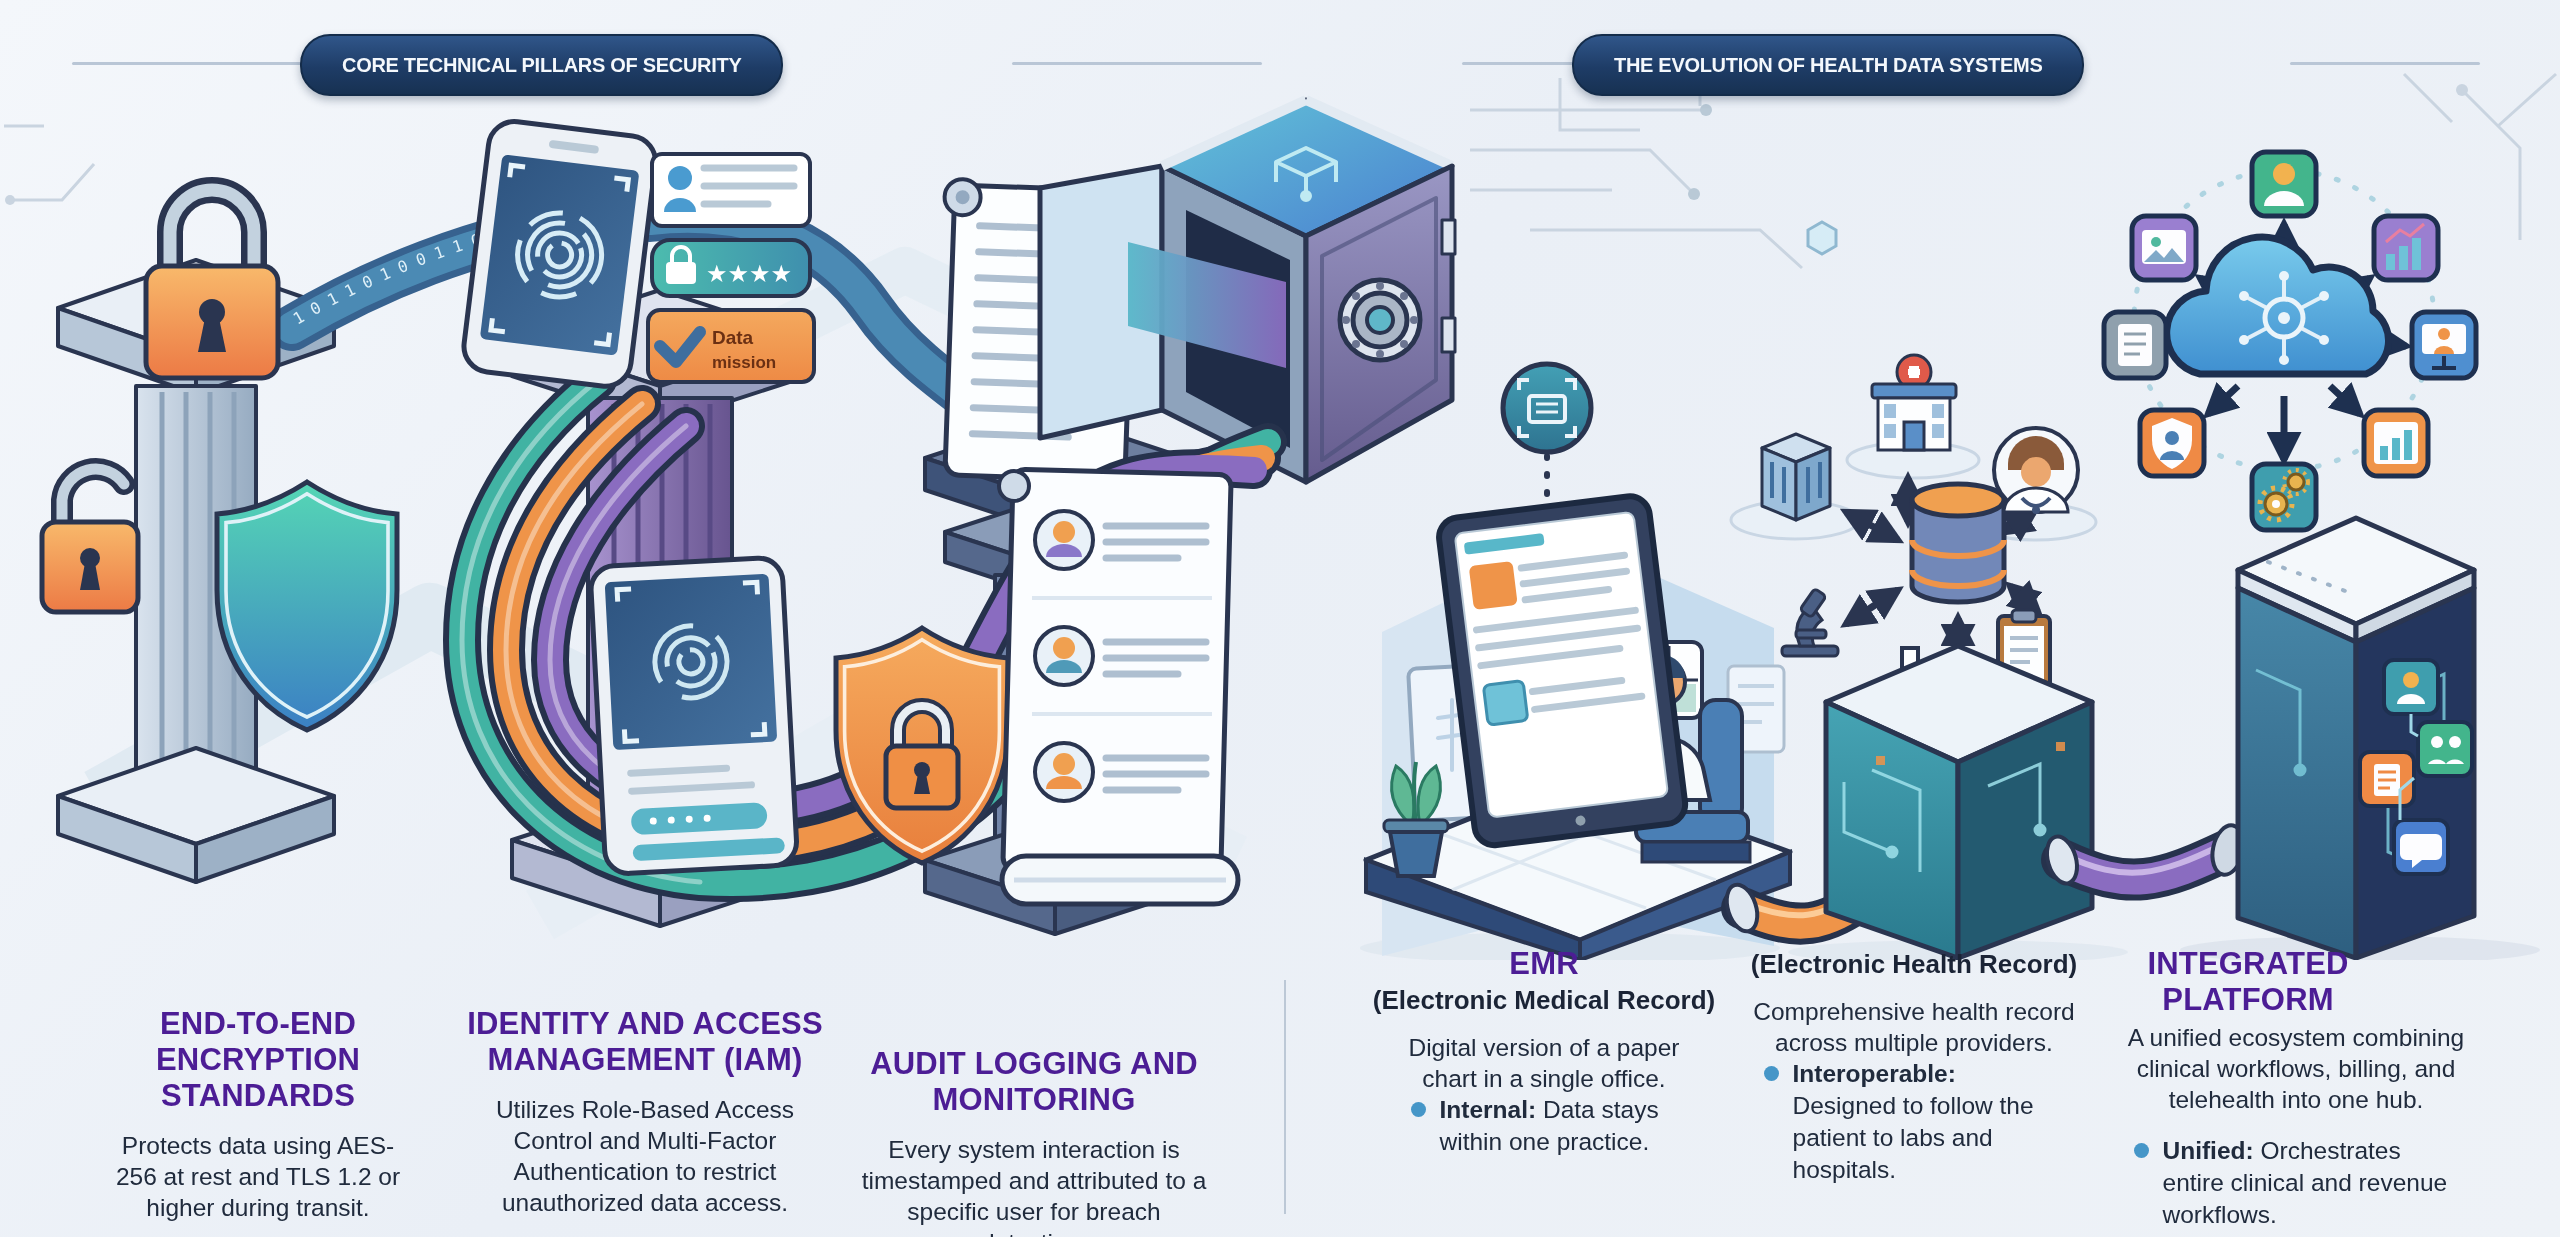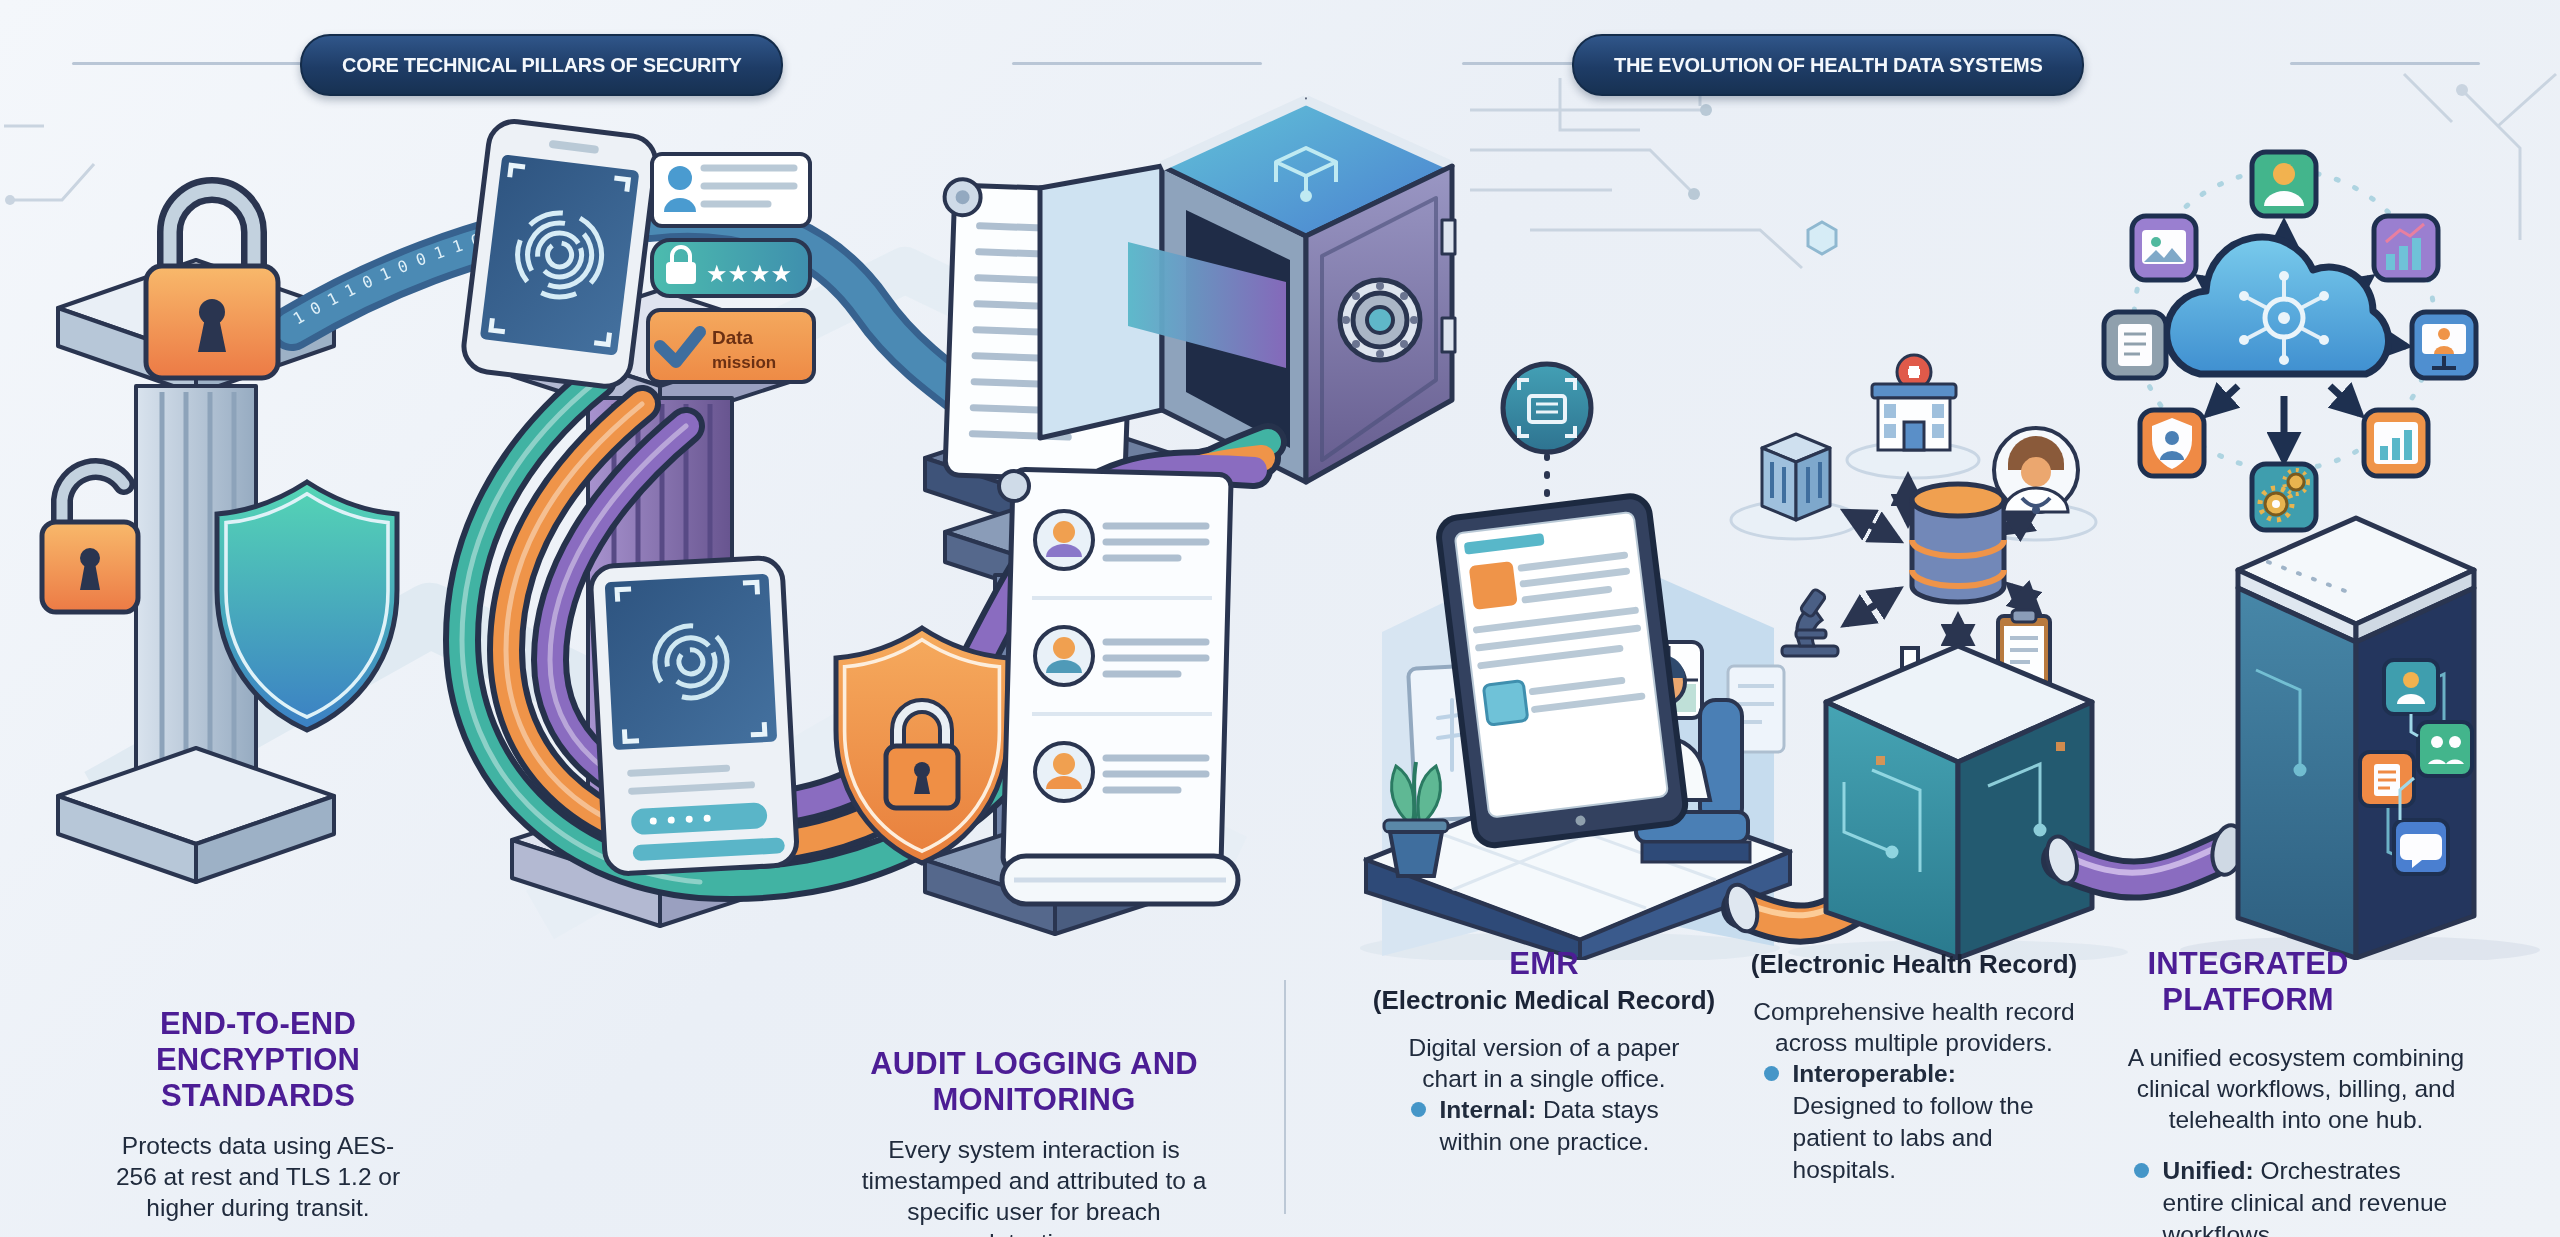--- a/index.html
+++ b/index.html
@@ -726,20 +726,24 @@
           <circle cx="2296" cy="412" r="12" fill="none" stroke="#e8b44f" stroke-width="4" stroke-dasharray="3 5"></circle>
         </g>
       </g>
     </g>
   </svg>
 
   <div class="col" style="left:88px;top:1006px;width:340px">
     <h3>END-TO-END ENCRYPTION STANDARDS</h3>
     <p class="body" style="max-width:312px">Protects data using AES-256 at rest and TLS 1.2 or higher during transit.</p>
   </div>
+  <div class="col" style="left:455px;top:1006px;width:380px">
+    <h3>IDENTITY AND ACCESS MANAGEMENT (IAM)</h3>
+    <p class="body" style="max-width:336px">Utilizes Role-Based Access Control and Multi-Factor Authentication to restrict unauthorized data access.</p>
+  </div>
   <div class="col" style="left:845px;top:1046px;width:378px">
     <h3>AUDIT LOGGING AND MONITORING</h3>
     <p class="body" style="max-width:346px">Every system interaction is timestamped and attributed to a specific user for breach detection.</p>
   </div>
 
   <div class="col" style="left:1355px;top:946px;width:378px">
     <h3>EMR</h3>
     <h4>(Electronic Medical Record)</h4>
     <p class="body" style="max-width:330px">Digital version of a paper chart in a single office.</p>
     <div class="bullet">
@@ -751,21 +755,21 @@
     <h4>(Electronic Health Record)</h4>
     <p class="body" style="max-width:352px">Comprehensive health record across multiple providers.</p>
     <div class="bullet">
       <span class="dot"></span>
       <p style="max-width:272px"><strong>Interoperable:</strong><span> Designed to follow the patient to labs and hospitals.</span></p>
     </div>
   </div>
   <div class="col" style="left:2098px;top:946px;width:396px">
     <h3 class="narrow">INTEGRATED PLATFORM</h3>
 
-    <p class="body" style="max-width:396px;margin-top:24px">A unified ecosystem combining clinical workflows, billing, and telehealth into one hub.</p>
+    <p class="body" style="max-width:396px;margin-top:4px">A unified ecosystem combining clinical workflows, billing, and telehealth into one hub.</p>
     <div class="bullet" style="margin-top:20px">
       <span class="dot"></span>
       <p style="max-width:296px"><strong>Unified:</strong><span> Orchestrates entire clinical and revenue workflows.</span></p>
     </div>
   </div>
 
   <div class="divider"></div>
 </div>
 
 </body></html>

